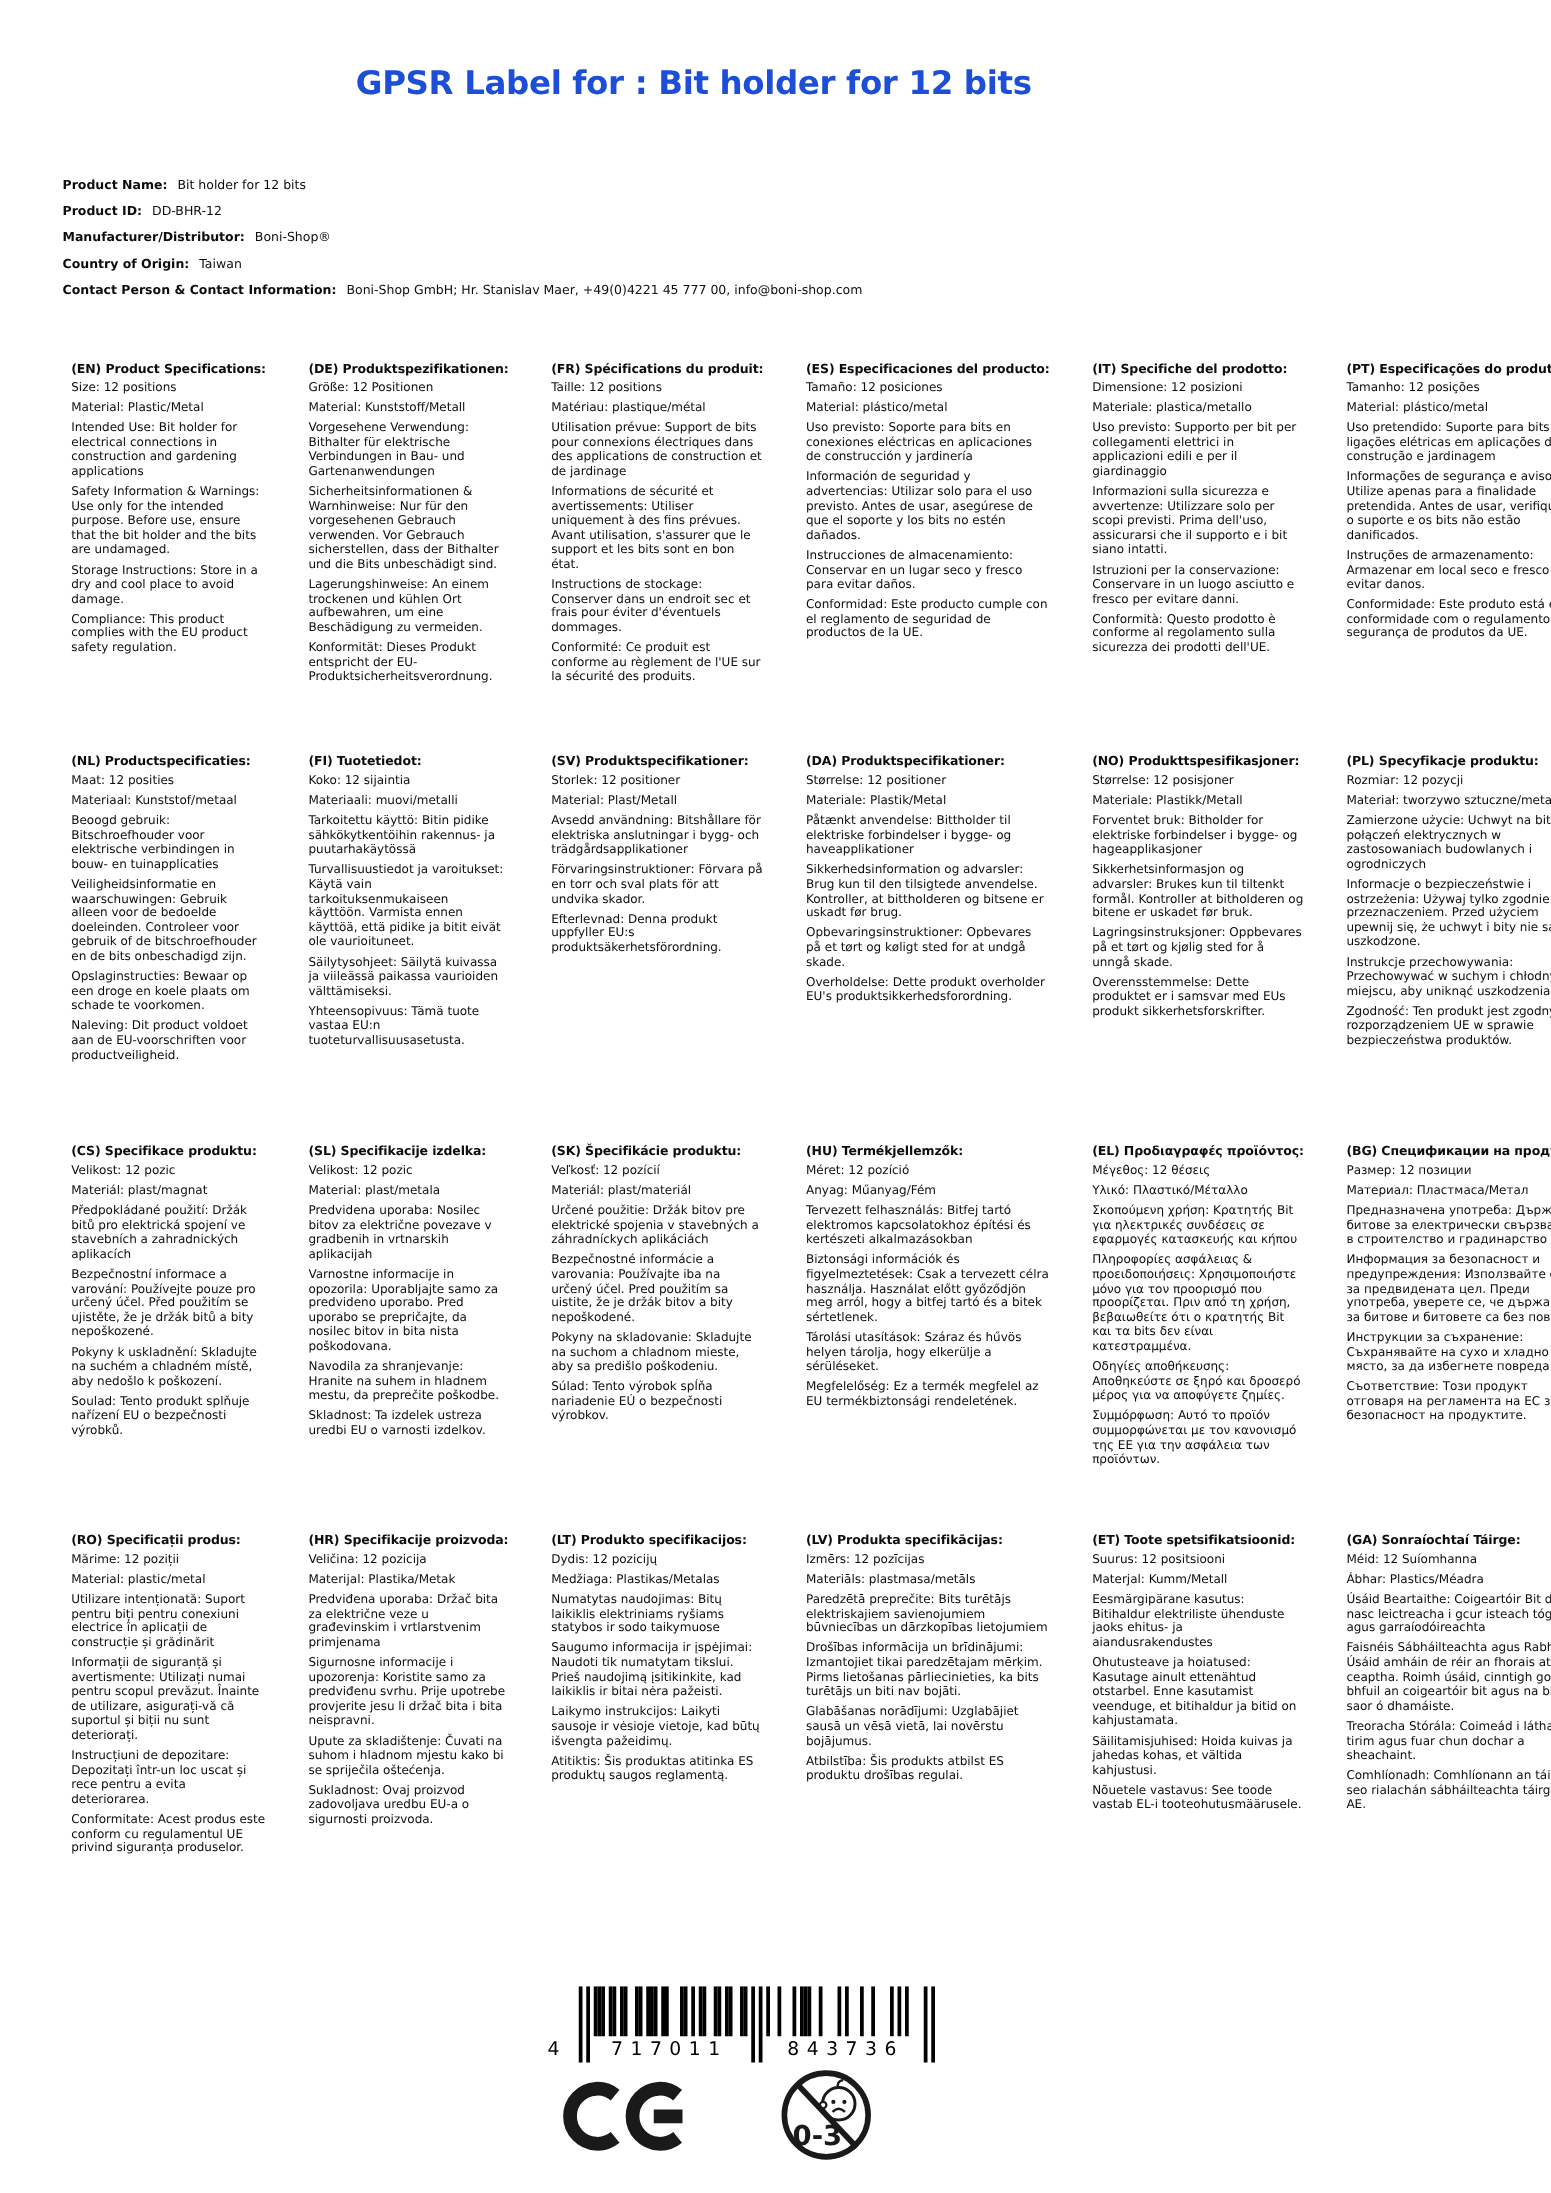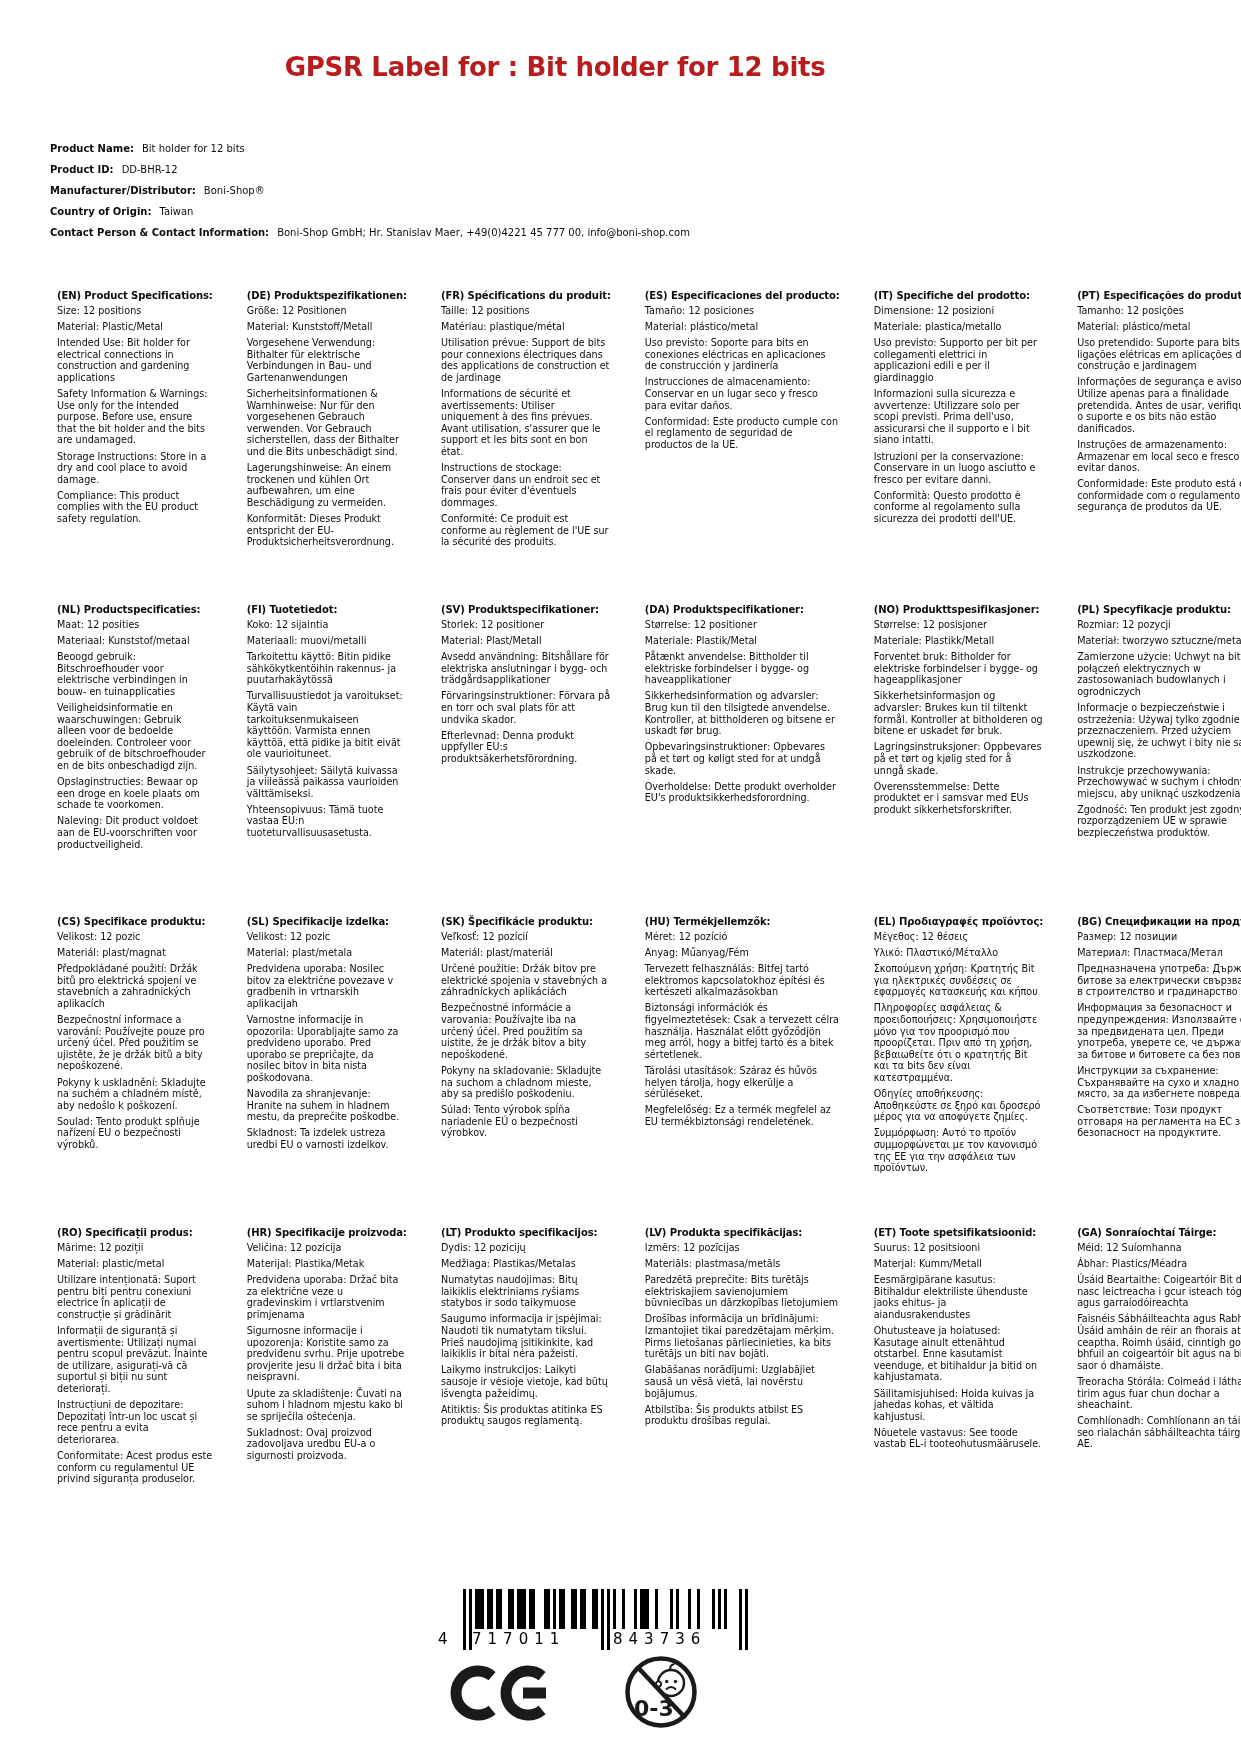--- a/index.html
+++ b/index.html
@@ -6,42 +6,42 @@
   .page{
     position:relative;
     width:1241px;height:1754px;
     background:#ffffff;color:#111;
     font-family:"DejaVu Sans", sans-serif;
     overflow:hidden;
   }
   .title{
     position:absolute;left:0;top:52px;width:1110px;
     text-align:center;font-size:26px;font-weight:bold;
-    letter-spacing:-0.3px;color:#b91c1c;
+    letter-spacing:-0.3px;color:#1d4ed8;
   }
   .product-info{position:absolute;left:50px;top:138px;font-size:10px;line-height:21px;color:#0d0d0d;}
   .pi-line .pi-label{font-weight:bold;margin-right:8px;}
   .spec-grid{
     position:absolute;left:57px;top:290px;width:1184px;
     display:grid;grid-template-columns:repeat(6,1fr);
     grid-template-rows:314px 312px 311px auto;
   }
   .spec-block{padding-right:34px;overflow:visible;}
   .spec-heading{
     font-size:10px;font-weight:bold;white-space:nowrap;
     letter-spacing:-0.1px;margin-bottom:3px;line-height:12px;color:#0d0d0d;
   }
   .spec-para{
     font-size:9.6px;line-height:11.6px;margin:0 0 4.5px 0;
     overflow-wrap:break-word;color:#0d0d0d;
   }
   .barcode-svg{position:absolute;left:439px;top:1589px;}
   .bc-digit{position:absolute;font-size:15px;color:#000;}
   .bc-first{left:438px;top:1630px;}
-  .bc-group{position:absolute;top:1630px;width:127px;letter-spacing:6px;}
+  .bc-group{position:absolute;top:1630px;width:127px;text-align:center;letter-spacing:6px;}
   .bc-left{left:472px;}
   .bc-right{left:613px;}
   .ce-svg{position:absolute;left:450px;top:1661px;}
   .age-svg{position:absolute;left:623px;top:1653px;}
 </style>
 </head>
 <body>
 
 <div class="page">
 
@@ -91,20 +91,21 @@
         <p class="spec-para">Utilisation prévue: Support de bits pour connexions électriques dans des applications de construction et de jardinage</p>
         <p class="spec-para">Informations de sécurité et avertissements: Utiliser uniquement à des fins prévues. Avant utilisation, s'assurer que le support et les bits sont en bon état.</p>
         <p class="spec-para">Instructions de stockage: Conserver dans un endroit sec et frais pour éviter d'éventuels dommages.</p>
         <p class="spec-para">Conformité: Ce produit est conforme au règlement de l'UE sur la sécurité des produits.</p>
       </div>
       <div class="spec-block">
         <div class="spec-heading">(ES) Especificaciones del producto:</div>
         <p class="spec-para">Tamaño: 12 posiciones</p>
         <p class="spec-para">Material: plástico/metal</p>
         <p class="spec-para">Uso previsto: Soporte para bits en conexiones eléctricas en aplicaciones de construcción y jardinería</p>
+        <p class="spec-para">Información de seguridad y advertencias: Utilizar solo para el uso previsto. Antes de usar, asegúrese de que el soporte y los bits no estén dañados.</p>
         <p class="spec-para">Instrucciones de almacenamiento: Conservar en un lugar seco y fresco para evitar daños.</p>
         <p class="spec-para">Conformidad: Este producto cumple con el reglamento de seguridad de productos de la UE.</p>
       </div>
       <div class="spec-block">
         <div class="spec-heading">(IT) Specifiche del prodotto:</div>
         <p class="spec-para">Dimensione: 12 posizioni</p>
         <p class="spec-para">Materiale: plastica/metallo</p>
         <p class="spec-para">Uso previsto: Supporto per bit per collegamenti elettrici in applicazioni edili e per il giardinaggio</p>
         <p class="spec-para">Informazioni sulla sicurezza e avvertenze: Utilizzare solo per scopi previsti. Prima dell'uso, assicurarsi che il supporto e i bit siano intatti.</p>
         <p class="spec-para">Istruzioni per la conservazione: Conservare in un luogo asciutto e fresco per evitare danni.</p>

